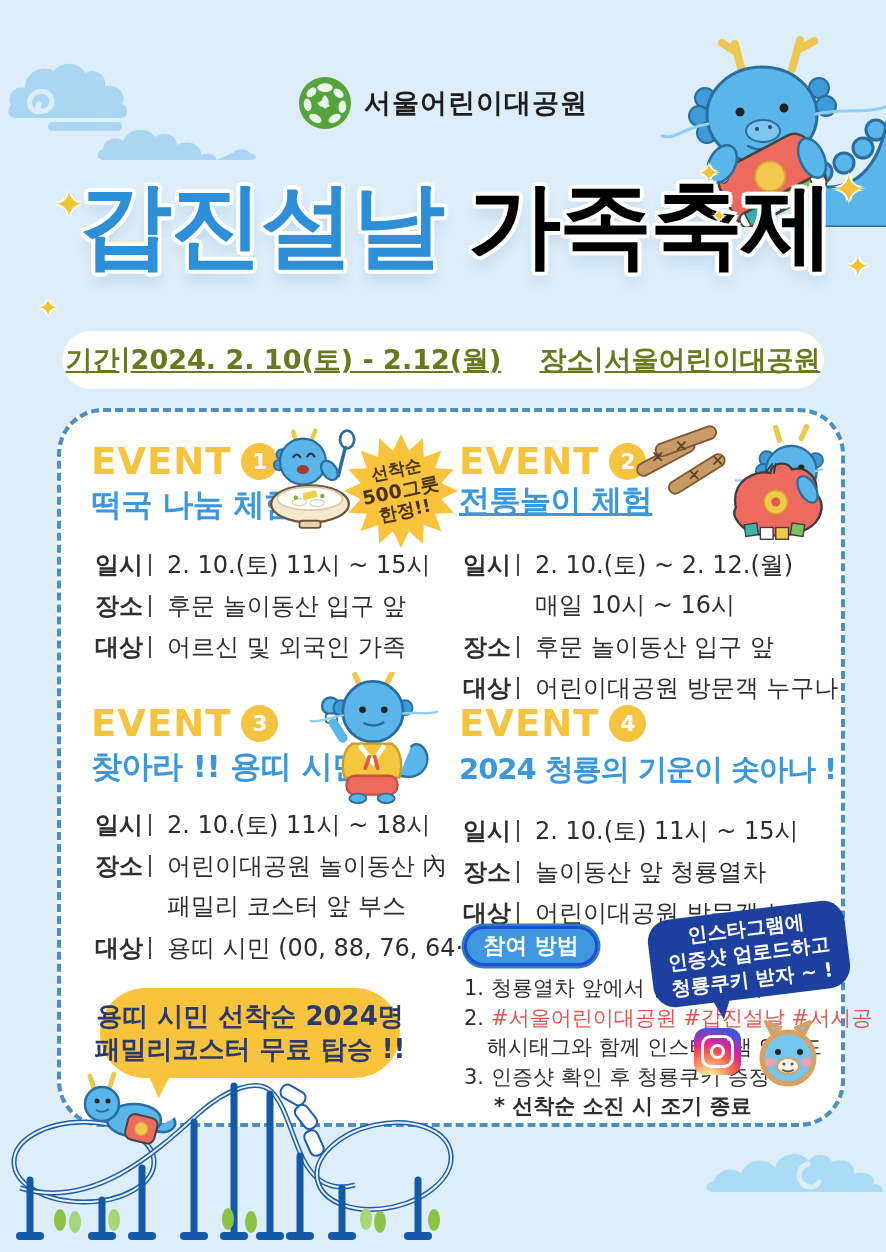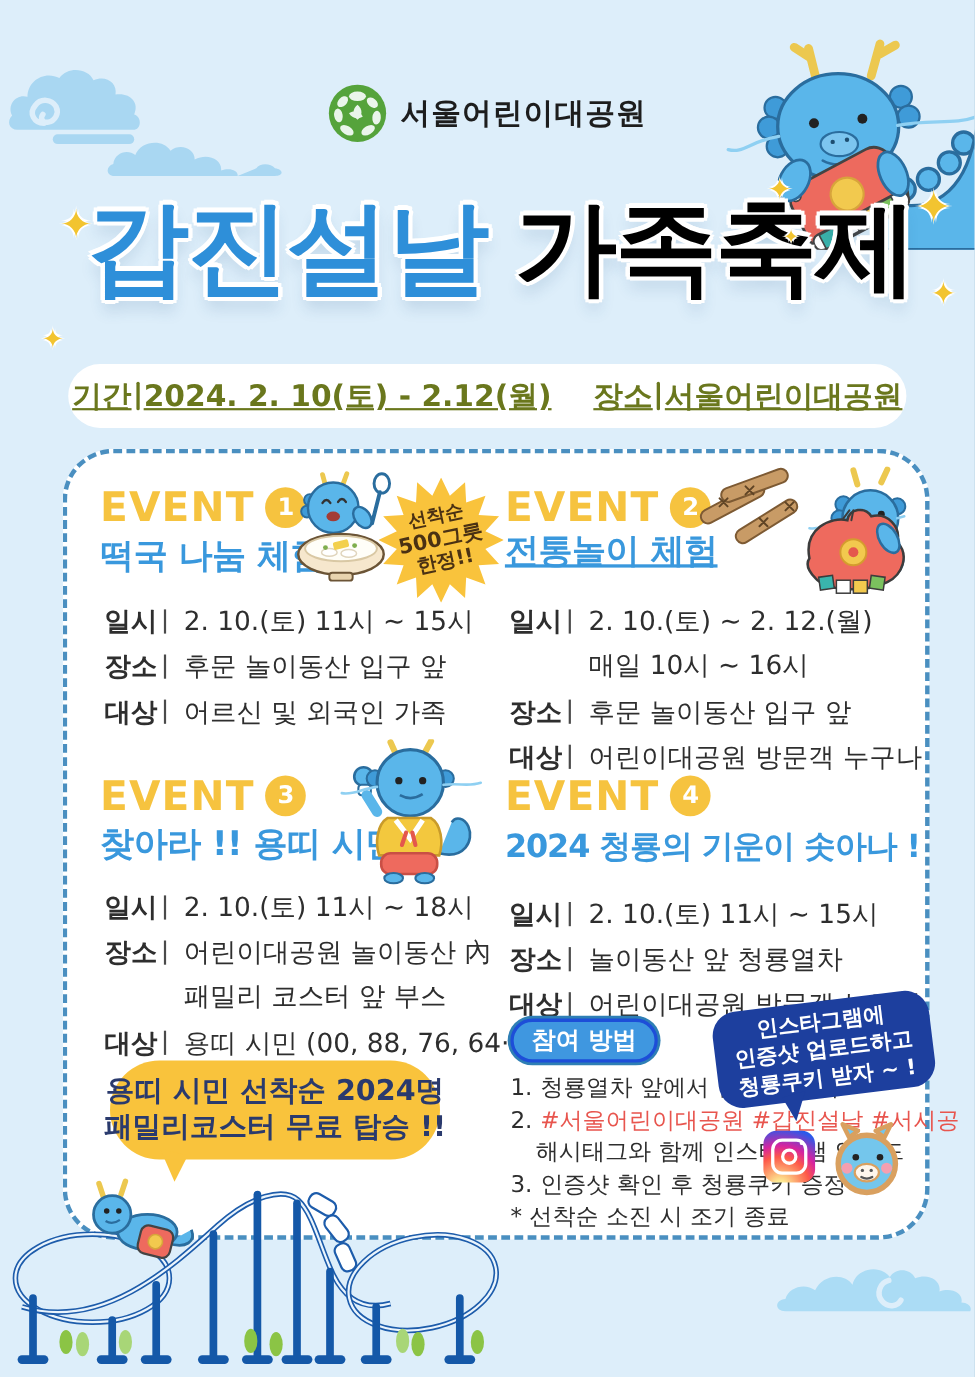--- a/index.html
+++ b/index.html
@@ -64,24 +64,24 @@
   .sb1 { font-size:17px; } .sb2 { font-size:19px; } .sb3 { font-size:18px; }
 
   
   .p-badge { position:absolute; left:403px; top:514px; width:134px; height:40px; background:#3f97e0;
     border:3px solid #1d4ed8; box-shadow:0 0 0 2.5px #2e7fb5; border-radius:21px;
     color:#fff; font-size:22px; font-weight:800; display:flex; align-items:center; justify-content:center; white-space:nowrap; }
   .psteps { position:absolute; left:403px; top:562px; font-size:21px; color:#2e2e2e; line-height:29.5px; white-space:nowrap; }
   .pstep { display:flex; gap:7px; font-weight:500; }
   .hash { color:#e8554e; font-weight:500; }
   .pcont { margin-left:23px; font-weight:500; }
-  .pnote { font-weight:400; }
-
-  
-  .bubble-yellow { position:absolute; left:100px; top:964px; width:300px; height:90px; background:#f9c33c; border-radius:46px;
+  .pnote { margin-left:30px; font-weight:700; }
+
+  
+  .bubble-yellow { position:absolute; left:100px; top:988px; width:300px; height:90px; background:#f9c33c; border-radius:46px;
     display:flex; flex-direction:column; align-items:center; justify-content:center; z-index:4;
     color:#2a3a6d; font-size:26px; font-weight:800; line-height:1.28; white-space:nowrap; }
   .bubble-yellow::after { content:""; position:absolute; left:42px; bottom:-19px; width:0; height:0;
     border-left:20px solid transparent; border-right:6px solid transparent; border-top:26px solid #f9c33c; transform:rotate(14deg); }
   .bubble-navy { position:absolute; left:650px; top:910px; width:198px; height:88px; background:#1d3f9e; border-radius:22px;
     display:flex; flex-direction:column; align-items:center; justify-content:center; transform:rotate(-7deg); z-index:4;
     color:#fff; font-size:19.5px; font-weight:700; line-height:1.3; white-space:nowrap; }
   .bubble-navy::after { content:""; position:absolute; left:58px; bottom:-17px; width:0; height:0;
     border-left:6px solid transparent; border-right:16px solid transparent; border-top:24px solid #1d3f9e; transform:rotate(-10deg); }
 

